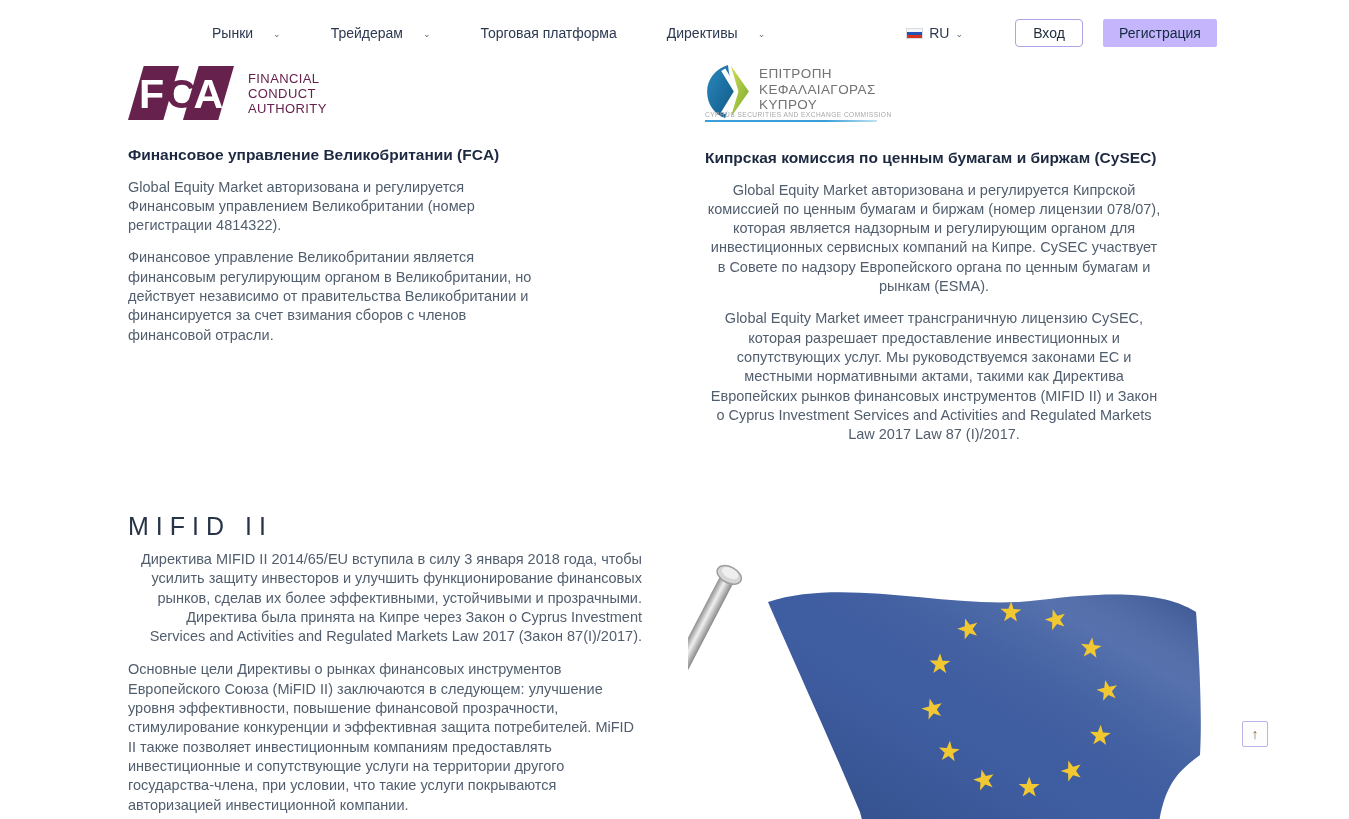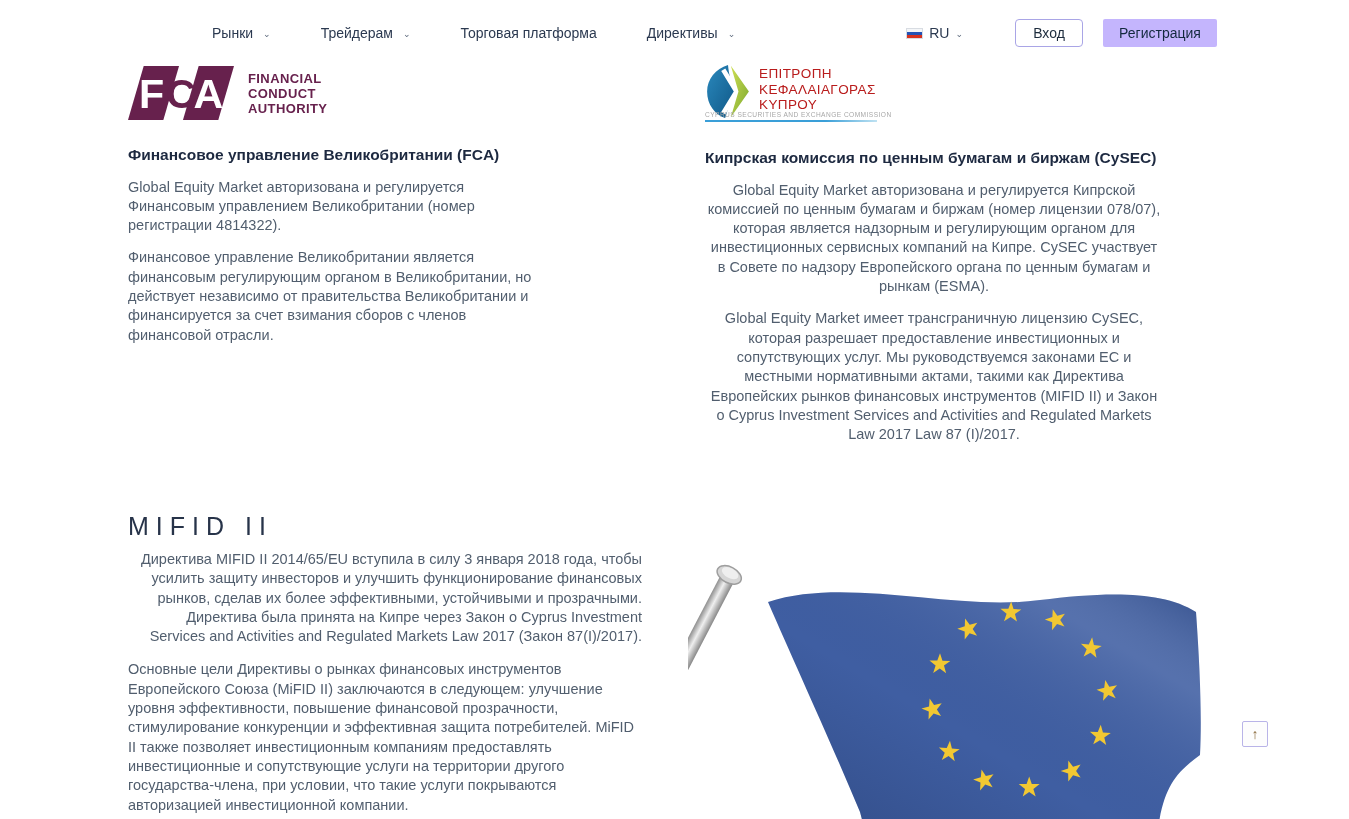--- a/index.html
+++ b/index.html
@@ -16,21 +16,21 @@
   .header {
     position:absolute; top:0; left:0; right:0; height:66px;
     display:flex; align-items:center;
     padding:0 132px 0 128px;
     background:#fff;
   }
   .logo { display:flex; align-items:center; gap:9px; cursor:pointer; }
   .logo-text-title { font-size:20px; font-weight:700; color:#15202e; letter-spacing:.5px; line-height:1.05; }
   .logo-text-sub { font-size:13.5px; color:#9aa3ae; letter-spacing:.2px; }
   .nav { display:flex; align-items:center; margin-left:84px; gap:50px; }
-  .nav-item { display:flex; align-items:center; gap:10px; font-size:14px; color:#2b3950; cursor:pointer; white-space:nowrap; }
+  .nav-item { display:flex; align-items:center; gap:20px; font-size:14px; color:#2b3950; cursor:pointer; white-space:nowrap; }
   .chev { font-size:9px; color:#5d6a7d; transform:translateY(1px); }
   .right-cluster { margin-left:auto; display:flex; align-items:center; }
   .lang { display:flex; align-items:center; gap:6px; font-size:14px; color:#2b3950; cursor:pointer; margin-right:52px; }
   .ru-flag { width:17px; height:11px; display:flex; flex-direction:column; border:1px solid #d8dce2; }
   .ru-flag div { flex:1; }
   .ru-w { background:#f4f6f8; } .ru-b { background:#2353b5; } .ru-r { background:#d6321e; }
   .btn-login {
     width:68px; height:28px; background:#fff; border:1px solid #a9a5e6; border-radius:4px;
     font-size:14px; color:#1c2b3c; cursor:pointer; margin-right:20px;
     font-family:inherit;
@@ -45,26 +45,26 @@
   .reg-right { position:absolute; left:705px; top:63px;  width:460px; }
   .reg-heading { font-size:15.5px; font-weight:700; color:#1d2940; line-height:1.2; }
   .reg-left  .reg-heading { margin-top:26px; }
   .reg-right .reg-heading { margin-top:27px; }
   .body-p { font-size:14.5px; line-height:19.3px; color:#515e6e; margin-top:13px; }
   .reg-left  .body-p { width:414px; }
   .reg-right .body-p { width:458px;text-align:center; }
 
   
   .fca-logo { display:flex; align-items:center; gap:14px; height:54px; }
-  .fca-caption { font-size:13px; font-weight:700; color:#67214d; line-height:15px; letter-spacing:.4px; }
+  .fca-caption { font-size:13px; font-weight:400; color:#67214d; line-height:15px; letter-spacing:.4px; }
 
   
   .cysec-logo { width:172px; }
   .cysec-top { display:flex; align-items:flex-start; gap:8px; }
-  .cysec-greek { font-size:13.5px; color:#b91c1c; line-height:15.5px; letter-spacing:.4px; padding-top:3px; }
+  .cysec-greek { font-size:13.5px; color:#737373; line-height:15.5px; letter-spacing:.4px; padding-top:3px; }
   .cysec-caption { font-size:6.6px; color:#a7a7a7; letter-spacing:.45px; margin-top:-9px; white-space:nowrap; }
   .cysec-line { height:2px; background:linear-gradient(to right,#3a9fd8 70%,#bfe2f2); margin-top:2px; width:172px; }
 
   
   .mifid { position:absolute; left:128px; top:512px; width:520px; }
   .mifid-title { font-size:25px; font-weight:500; color:#273349; letter-spacing:7px; }
   .mifid .body-p { width:514px; margin-top:0; }
   .mifid .body-p + .body-p { margin-top:14px; }
   .mifid .body-p:first-of-type { margin-top:9px;text-align:right; }
 

